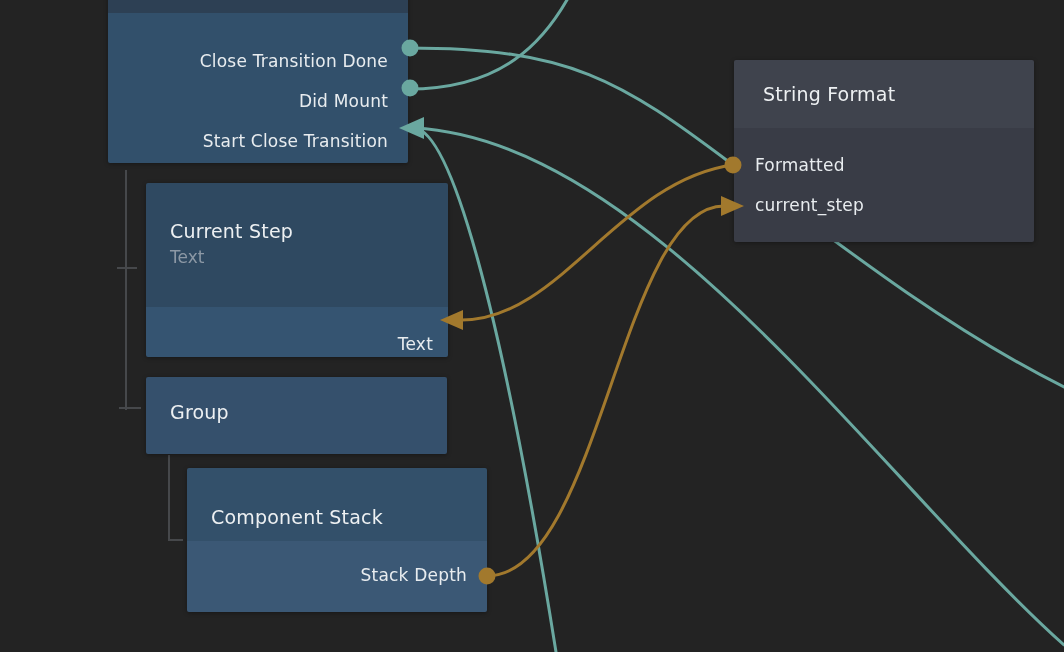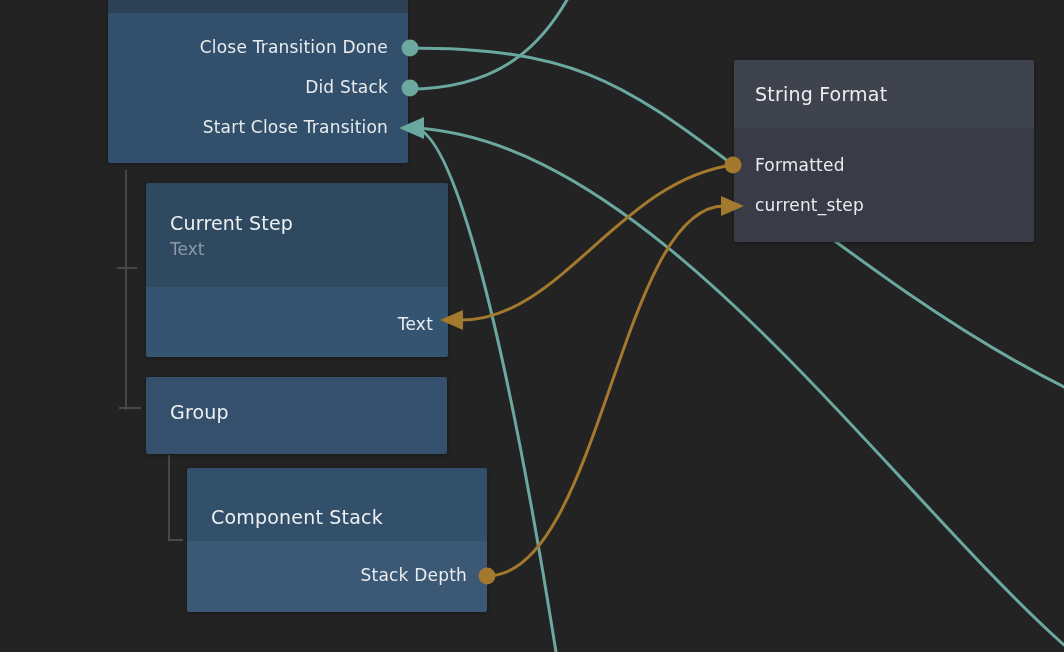--- a/index.html
+++ b/index.html
@@ -53,34 +53,34 @@
   .wire.signal{stroke:var(--wire_signal);}
   .wire.data{stroke:var(--wire_data);}
   .dot.signal{fill:var(--wire_signal);}
   .dot.data{fill:var(--wire_data);}
   .arrow.signal{fill:var(--wire_signal);}
   .arrow.data{fill:var(--wire_data);}
 
   
   #node-root{left:108px;top:-37px;width:300px;height:200px;}
   #node-root .node-header{height:50px;background:var(--node1_header);}
-  #node-root .node-body{background:var(--node1_body);height:150px;padding-top:14px;}
+  #node-root .node-body{background:var(--node1_body);height:150px;padding-top:28px;}
   #node-current-step{left:146px;top:183px;width:302px;height:174px;}
-  #node-current-step .node-header{height:104px;background:var(--blue_header);padding-top:27px;}
+  #node-current-step .node-header{height:124px;background:var(--blue_header);padding-top:35px;}
   #node-current-step .node-body{height:74px;background:var(--blue_body);padding-top:17px;}
   #node-current-step .port-row{padding-right:15px;}
   #node-group{left:146px;top:377px;width:301px;height:77px;background:var(--group_body);}
   #node-group .node-header{padding-top:22px;}
   #node-component-stack{left:187px;top:468px;width:300px;height:144px;}
   #node-component-stack .node-header{height:73px;background:var(--cs_header);padding-top:36px;}
   #node-component-stack .node-body{height:71px;background:var(--cs_body);padding-top:14px;}
   #node-string-format{left:734px;top:60px;width:300px;height:182px;}
   #node-string-format .node-header{height:68px;background:var(--gray_header);padding-top:21px;}
   #node-string-format .node-body{height:114px;background:var(--gray_body);padding-top:17px;}
-  #node-string-format .node-title{padding-left:21px;}
+  #node-string-format .node-title{padding-left:29px;}
 </style>
 </head>
 <body>
 
 <div class="canvas">
 
   <div class="tree-line" style="left:125px;top:170px;width:2px;height:240px;"></div>
   <div class="tree-line" style="left:117px;top:267px;width:20px;height:2px;"></div>
   <div class="tree-line" style="left:119px;top:407px;width:22px;height:2px;"></div>
   <div class="tree-line" style="left:168px;top:455px;width:2px;height:86px;"></div>
@@ -95,21 +95,21 @@
     <path class="wire data" d="M 487 576 C 600 576, 620 206, 724 206"></path>
   </svg>
 
   <div class="node" id="node-root">
     <div class="node-header"></div>
     <div class="node-body">
       <div class="port-row row-right">
         <span>Close Transition Done</span>
       </div>
       <div class="port-row row-right">
-        <span>Did Stack</span>
+        <span>Did Mount</span>
       </div>
       <div class="port-row row-right">
         <span>Start Close Transition</span>
       </div>
     </div>
   </div>
 
   <div class="node" id="node-current-step">
     <div class="node-header">
       <div class="node-title">Current Step</div>

